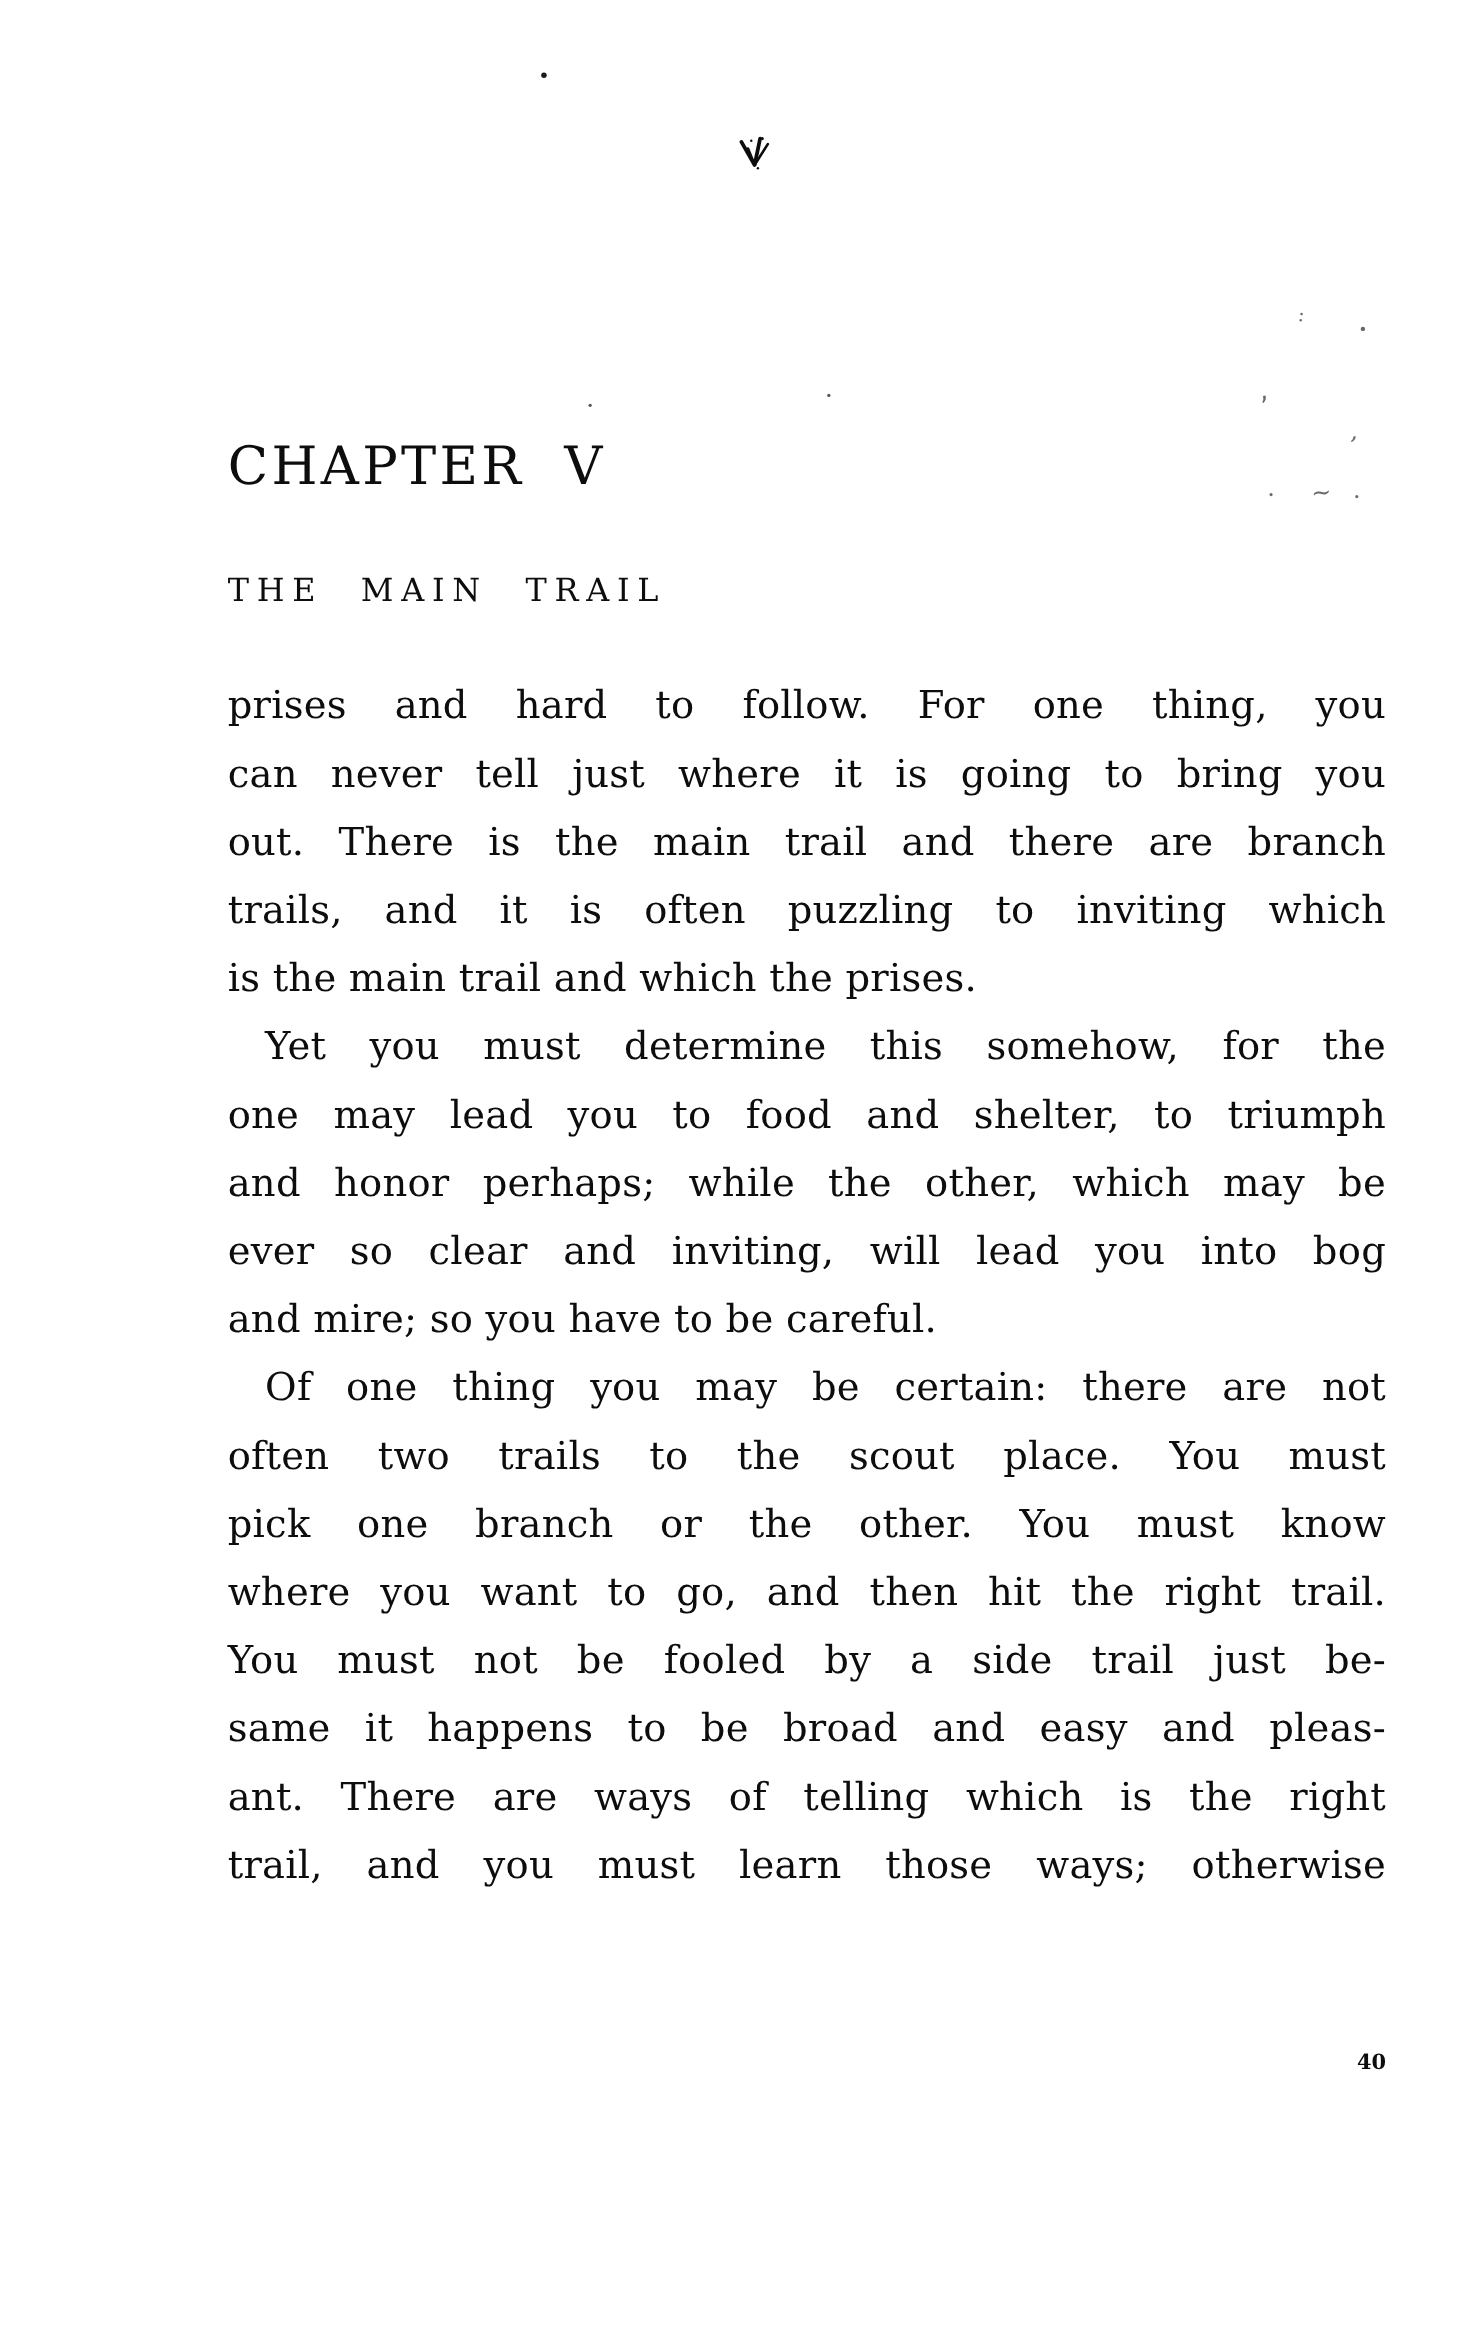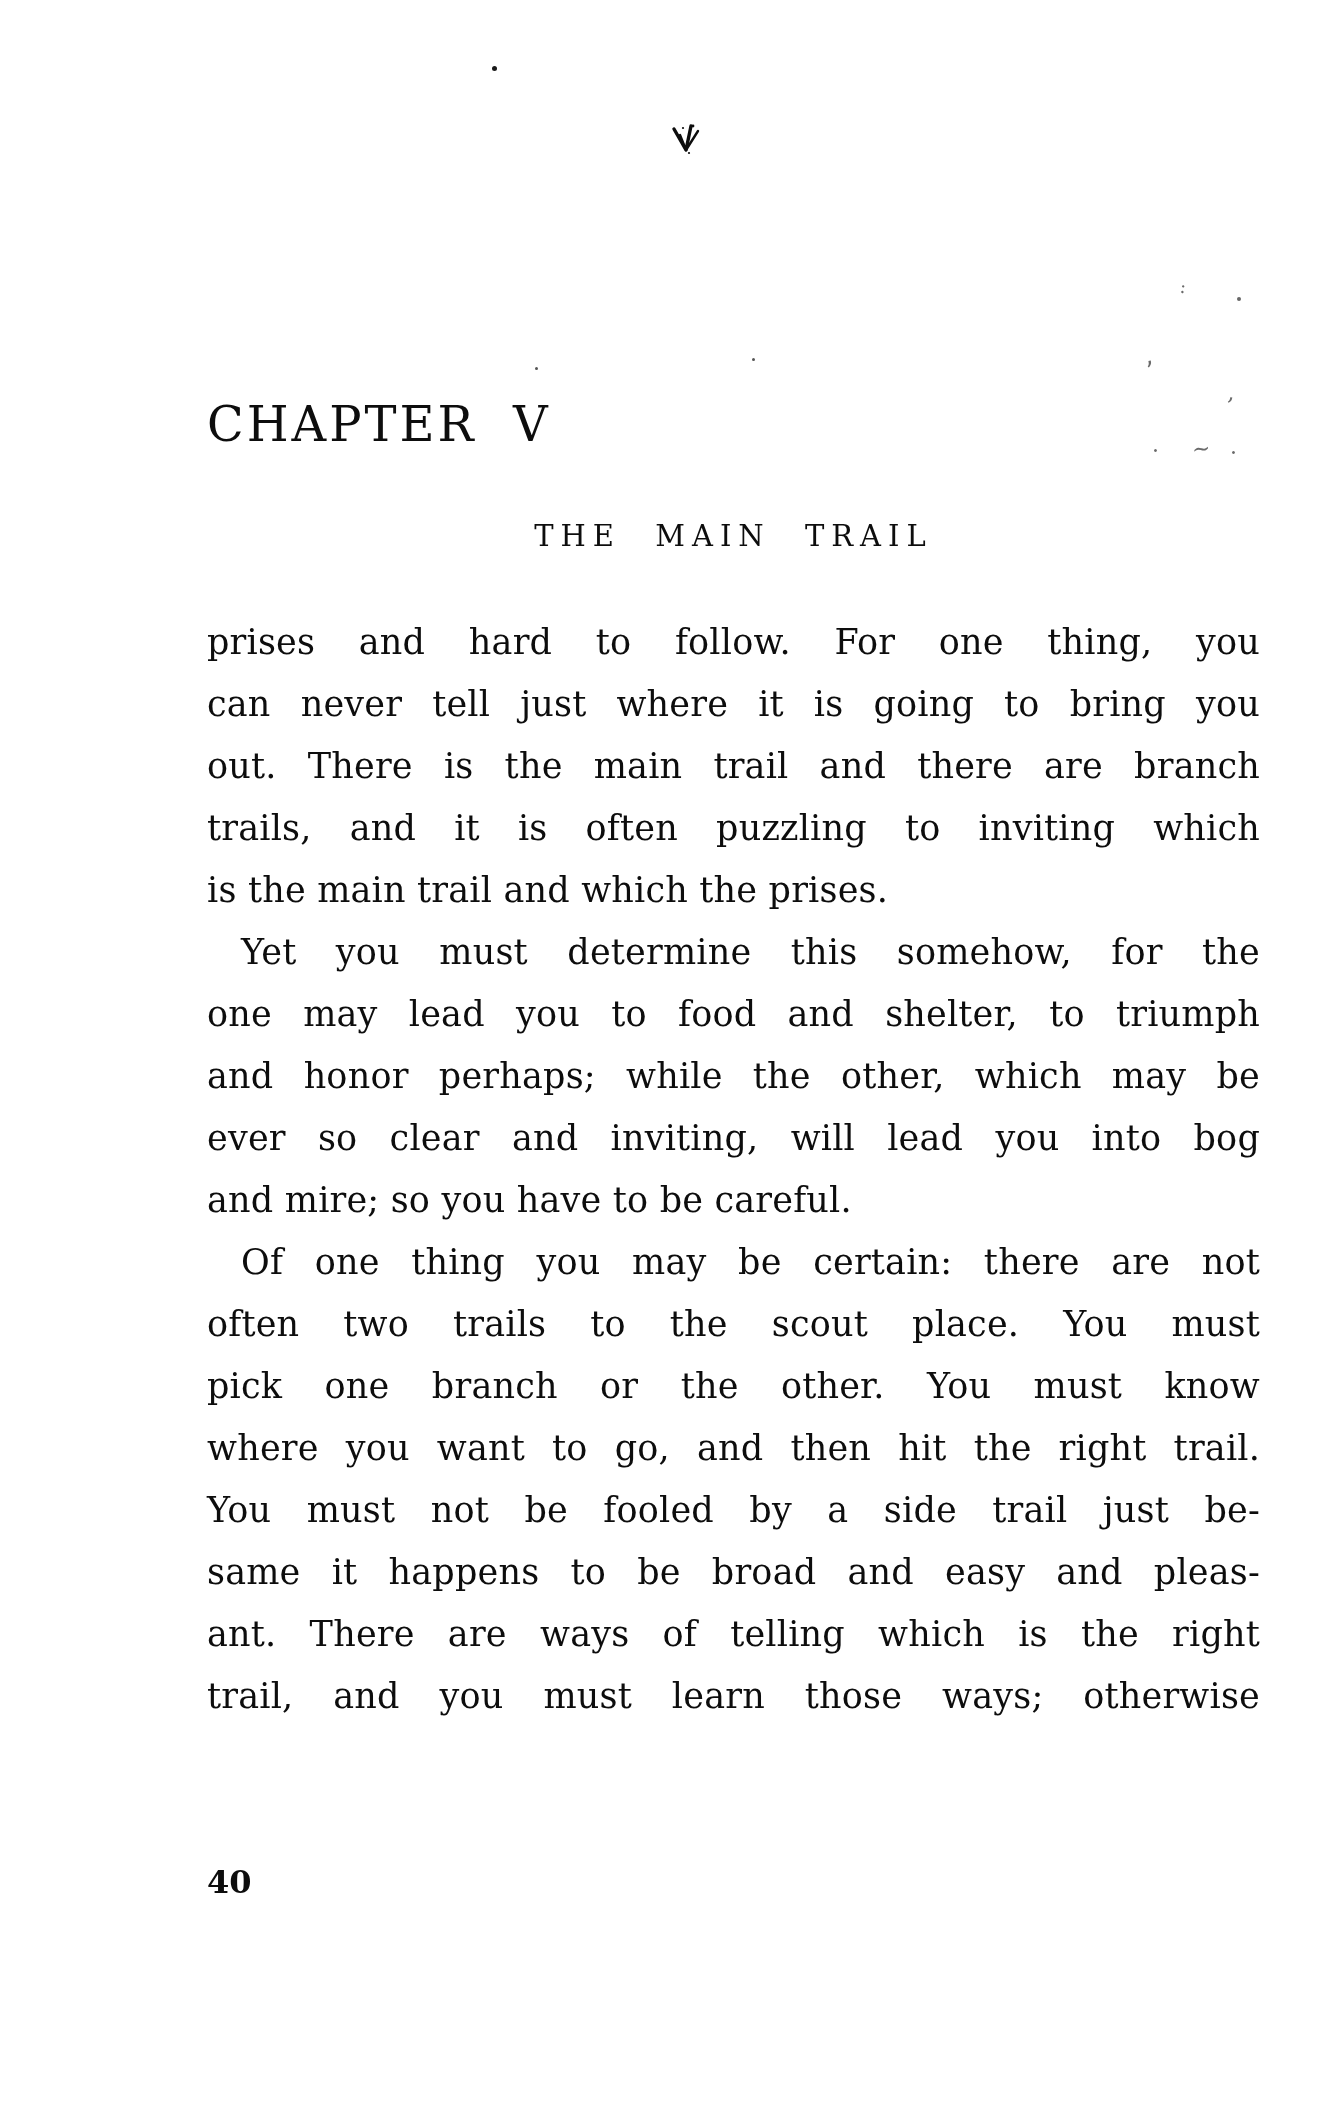--- a/index.html
+++ b/index.html
@@ -13,40 +13,40 @@
     overflow:hidden;
   }
   .chapter-heading {
     position:absolute; top:400px; left:207px; width:1053px;
     margin:0; text-align:left;
     font-size:48px; font-weight:normal; line-height:1;
     letter-spacing:3px; word-spacing:18px;
   }
   .chapter-subtitle {
     position:absolute; top:522px; left:207px; width:1053px;
-    margin:0; text-align:center;
+    margin:0; 
     font-size:29px; font-weight:normal; line-height:1;
     letter-spacing:7px; word-spacing:18px;
   }
   .page-body {
     position:absolute; top:611px; left:207px; width:1053px;
     font-size:35px; line-height:62px; letter-spacing:0.2px;
   }
   .page-body p { margin:0; padding:0; }
   .line {
     display:block;
     text-align:justify;
     text-align-last:justify;
   }
   .line.end { text-align-last:left; }
   .line.indent { padding-left:34px; }
   .lead-word { font-variant:small-caps; letter-spacing:1px; }
   .page-number {
     position:absolute; top:1866px; left:207px; width:1053px;
-    text-align:left; font-size:32px; font-weight:bold; line-height:1;
+    text-align:right; font-size:19px; font-weight:bold; line-height:1;
   }
   
   .ink-scribble { position:absolute; left:670px; top:122px; }
   .speck { position:absolute; background:#1a1a1a; border-radius:50%; }
   .speck.s1 { left:492px; top:66px;  width:5px; height:5px; }
   .speck.s2 { left:535px; top:367px; width:3px; height:3px; background:#555; }
   .speck.s3 { left:752px; top:358px; width:3px; height:3px; background:#555; }
   .speck.s4 { left:1237px; top:297px; width:4px; height:4px; background:#666; }
   .pencil { position:absolute; color:#6a6a6a; font-size:22px; line-height:1;
             font-family:"DejaVu Serif","Liberation Serif",serif; }

